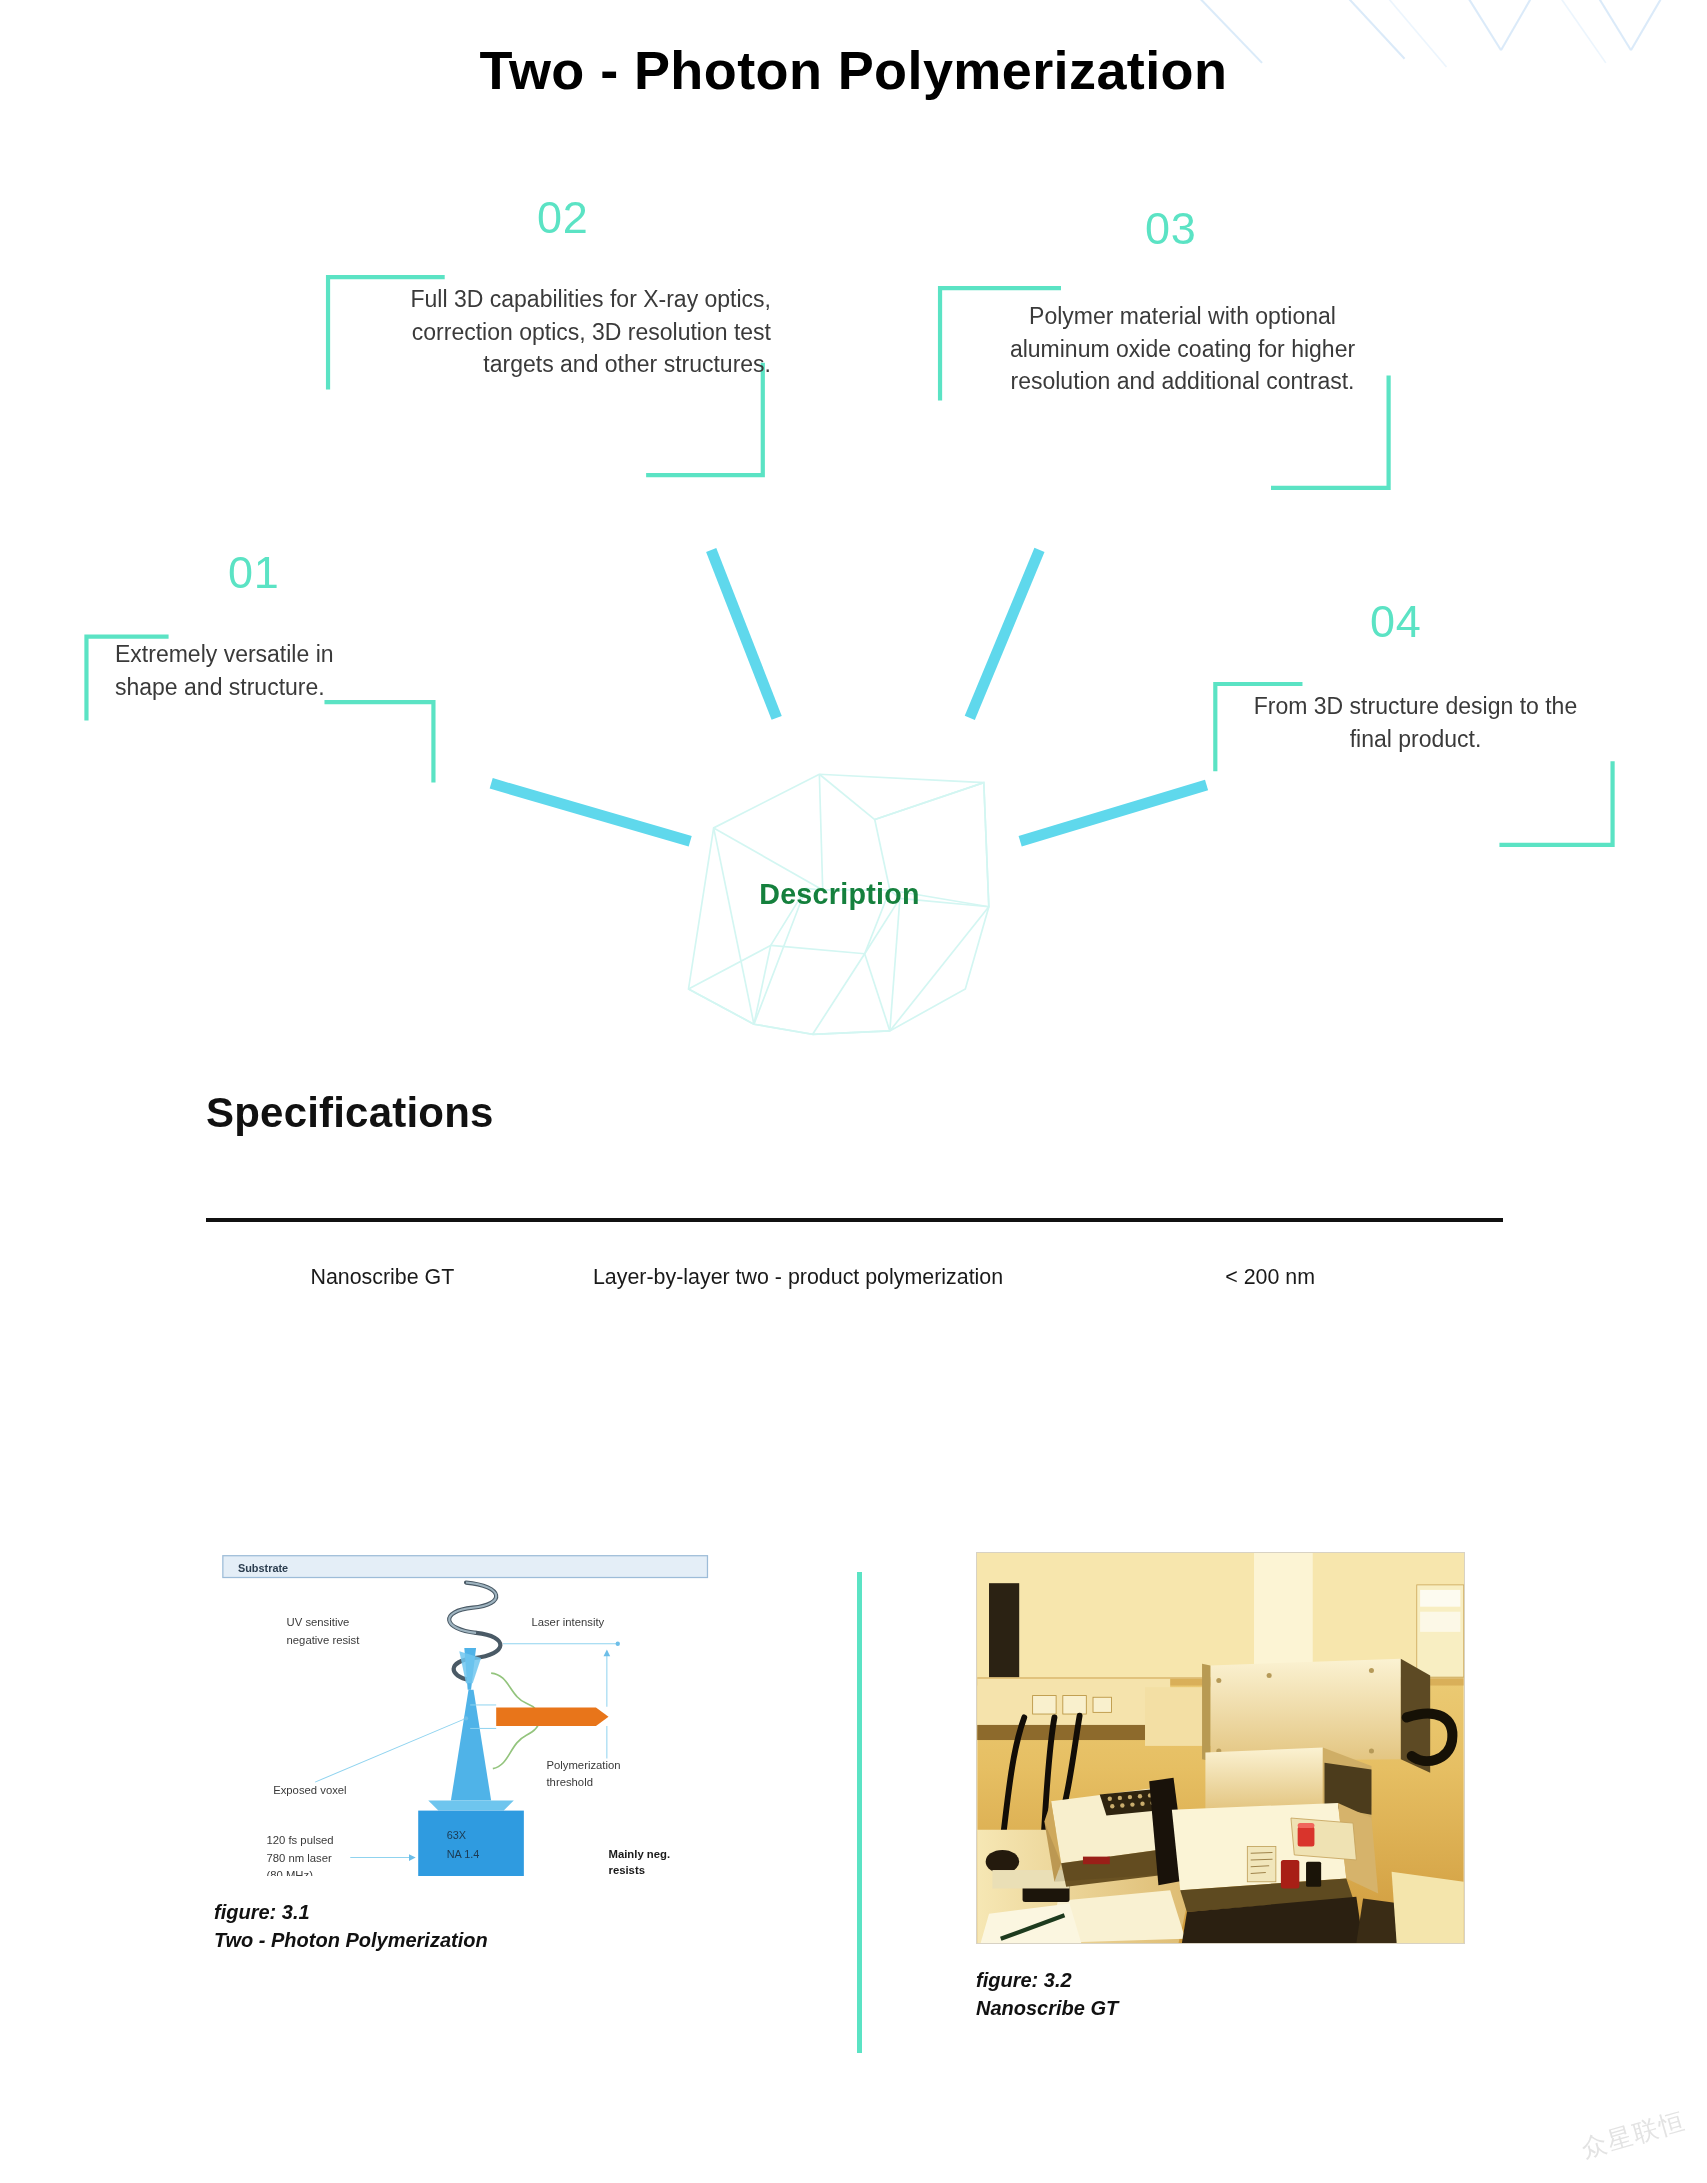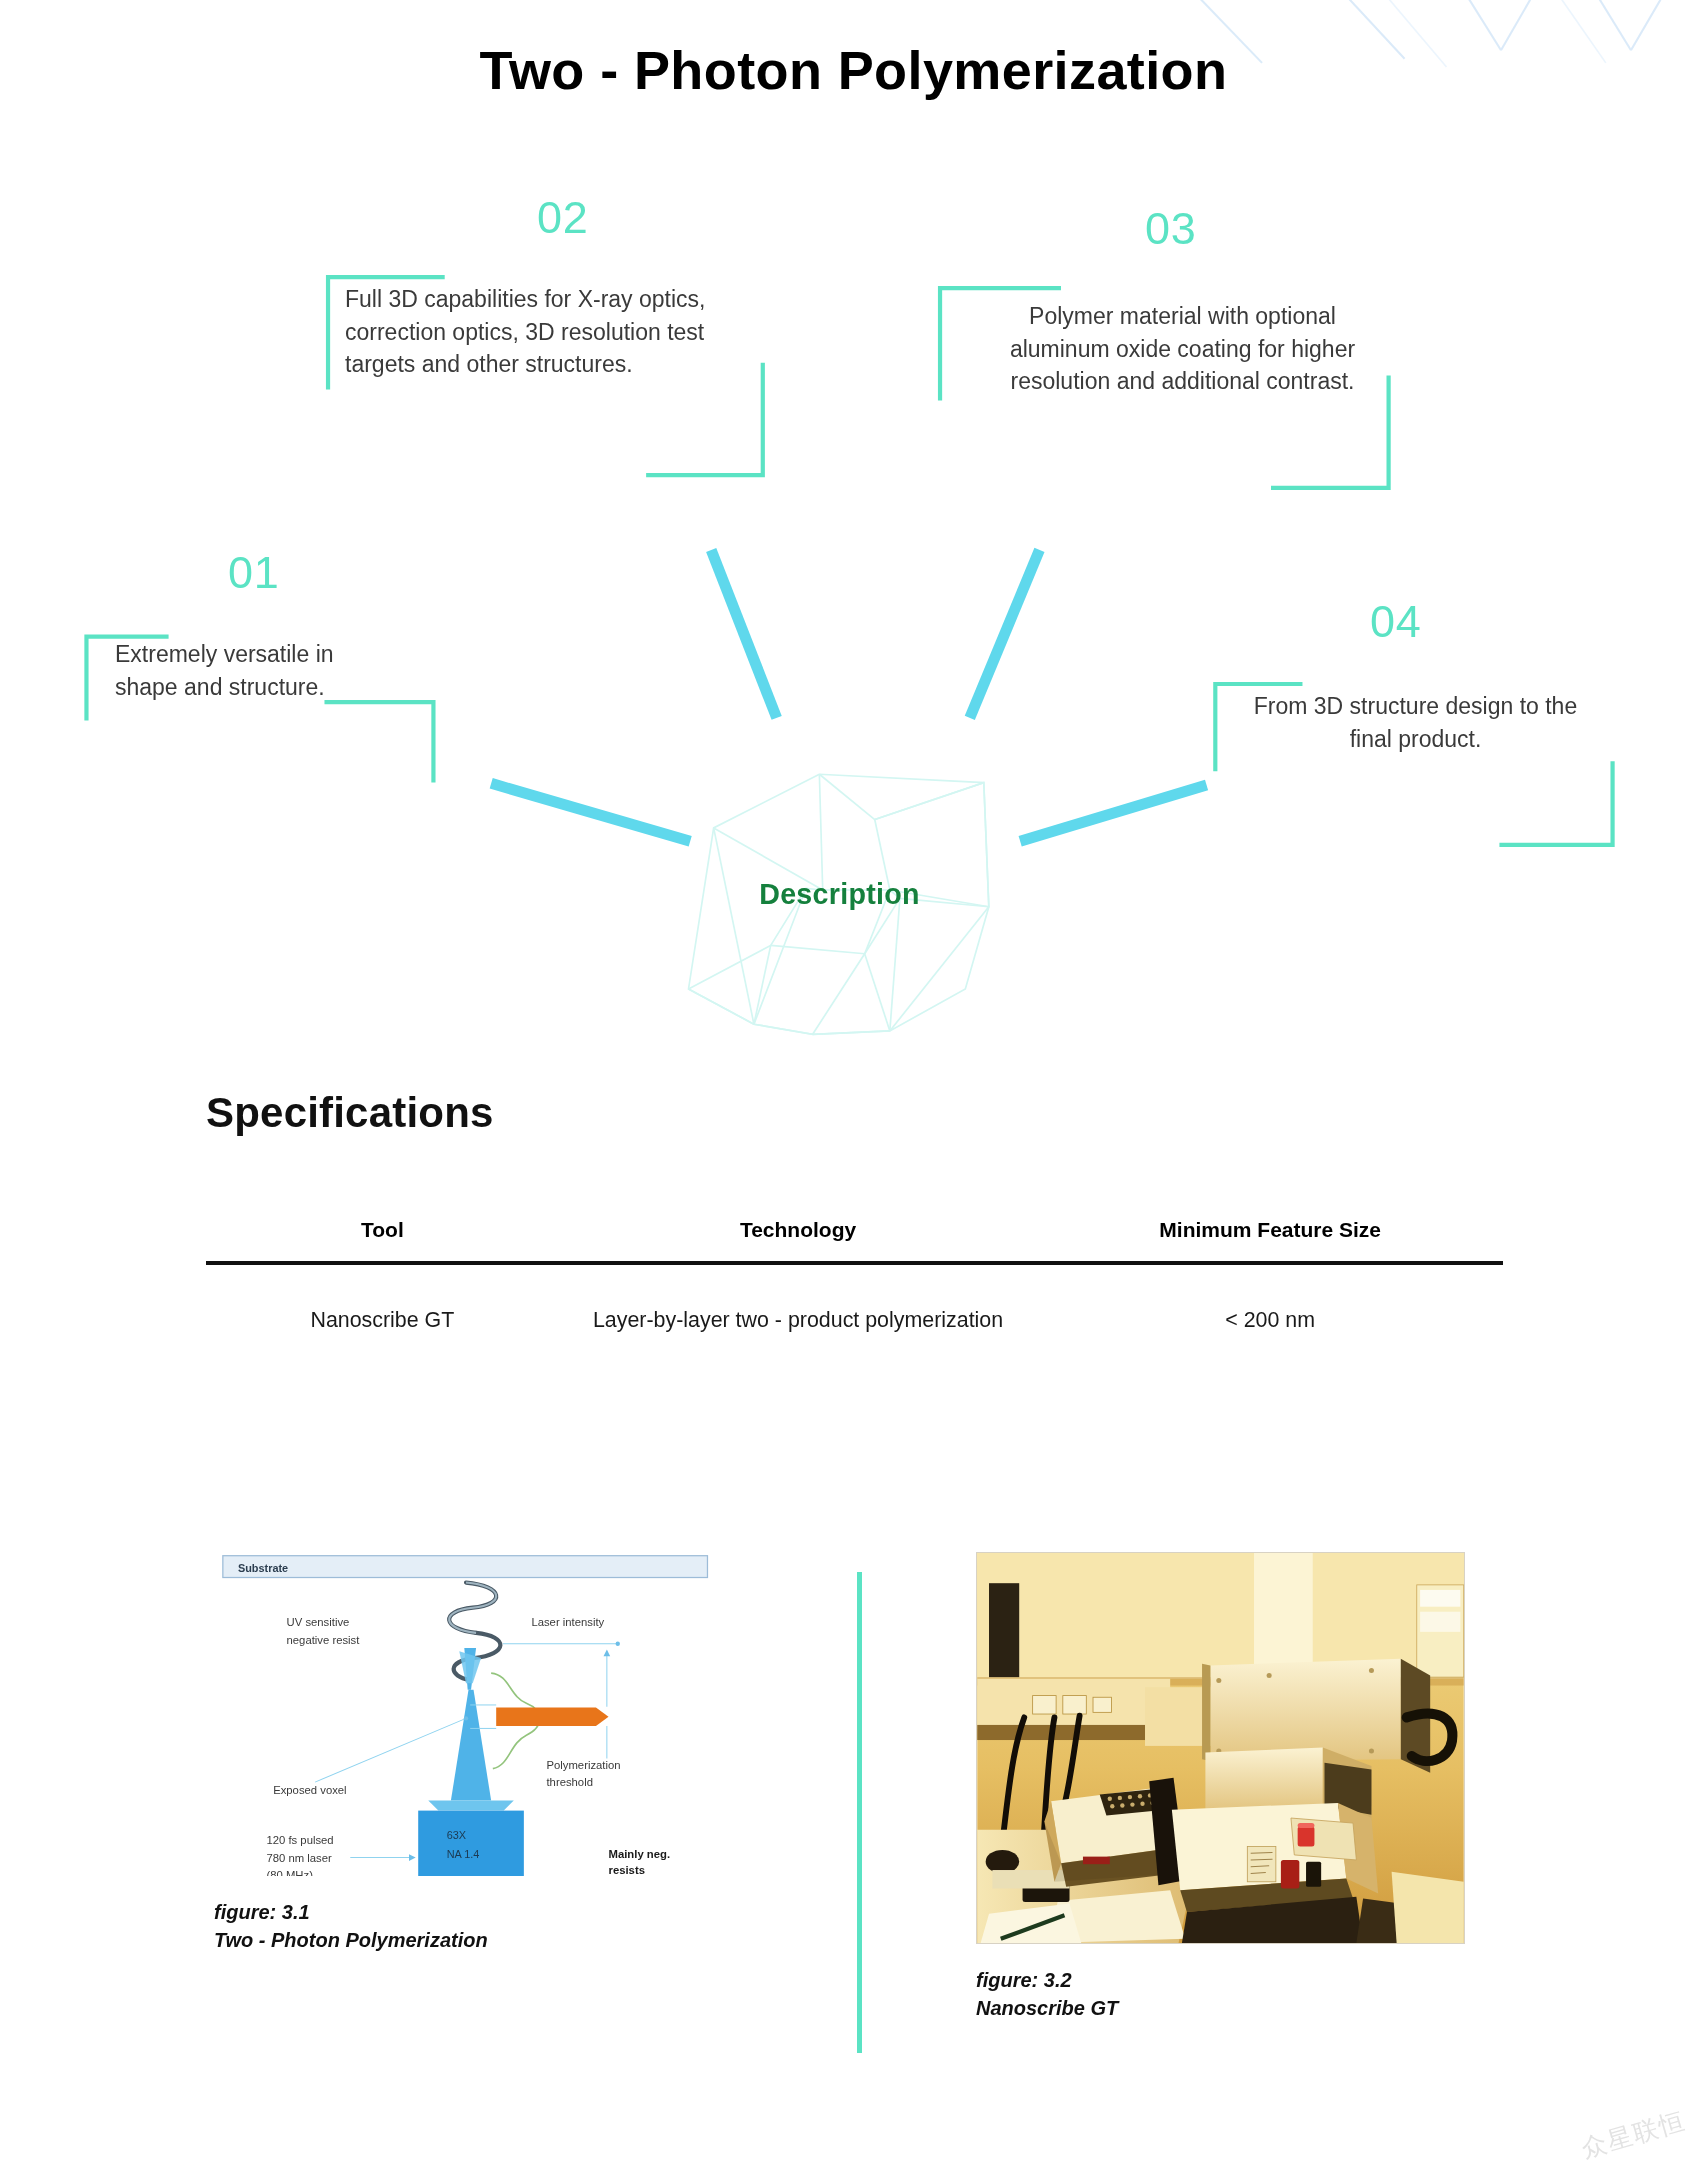--- a/index.html
+++ b/index.html
@@ -36,21 +36,21 @@
   .brkt{position:absolute;pointer-events:none;}
 
   
   #c01{left:81px;top:550px;width:395px;}
   #c01 .num{position:absolute;left:147px;top:0;}
   #c01 .body{position:absolute;left:34px;top:88px;width:260px;text-align:left;}
 
   
   #c02{left:323px;top:195px;width:470px;}
   #c02 .num{position:absolute;left:214px;top:0;}
-  #c02 .body{position:absolute;left:22px;top:88px;width:403px;text-align:left;}
+  #c02 .body{position:absolute;left:45px;top:88px;width:403px;text-align:right;}
 
   
   #c03{left:935px;top:206px;width:483px;}
   #c03 .num{position:absolute;left:210px;top:0;}
   #c03 .body{position:absolute;left:42px;top:94px;width:411px;text-align:center;}
 
   
   #c04{left:1210px;top:599px;width:420px;}
   #c04 .num{position:absolute;left:160px;top:0;}
   #c04 .body{position:absolute;left:42px;top:91px;width:327px;text-align:center;}
@@ -197,25 +197,20 @@
       <path d="M270,348 L282,190"></path>
       <path d="M178,352 L270,348"></path>
       <path d="M30,298 L108,340"></path>
     </g>
   </svg>
   <div class="center-label">Description</div>
 
   <div class="spec-head">Specifications</div>
 
   <div class="spec-table">
-    <div class="hrow">
-      <div class="hcell col1">Tool</div>
-      <div class="hcell col2">Technology</div>
-      <div class="hcell col3">Minimum Feature Size</div>
-    </div>
     <div class="rule"></div>
     <div class="brow">
       <div class="bcell col1">Nanoscribe GT</div>
       <div class="bcell col2">Layer-by-layer two - product polymerization</div>
       <div class="bcell col3">&lt; 200 nm</div>
     </div>
   </div>
 
   <div class="fig" id="fig1">
     <svg class="fig1-art" viewBox="0 0 600 390">

